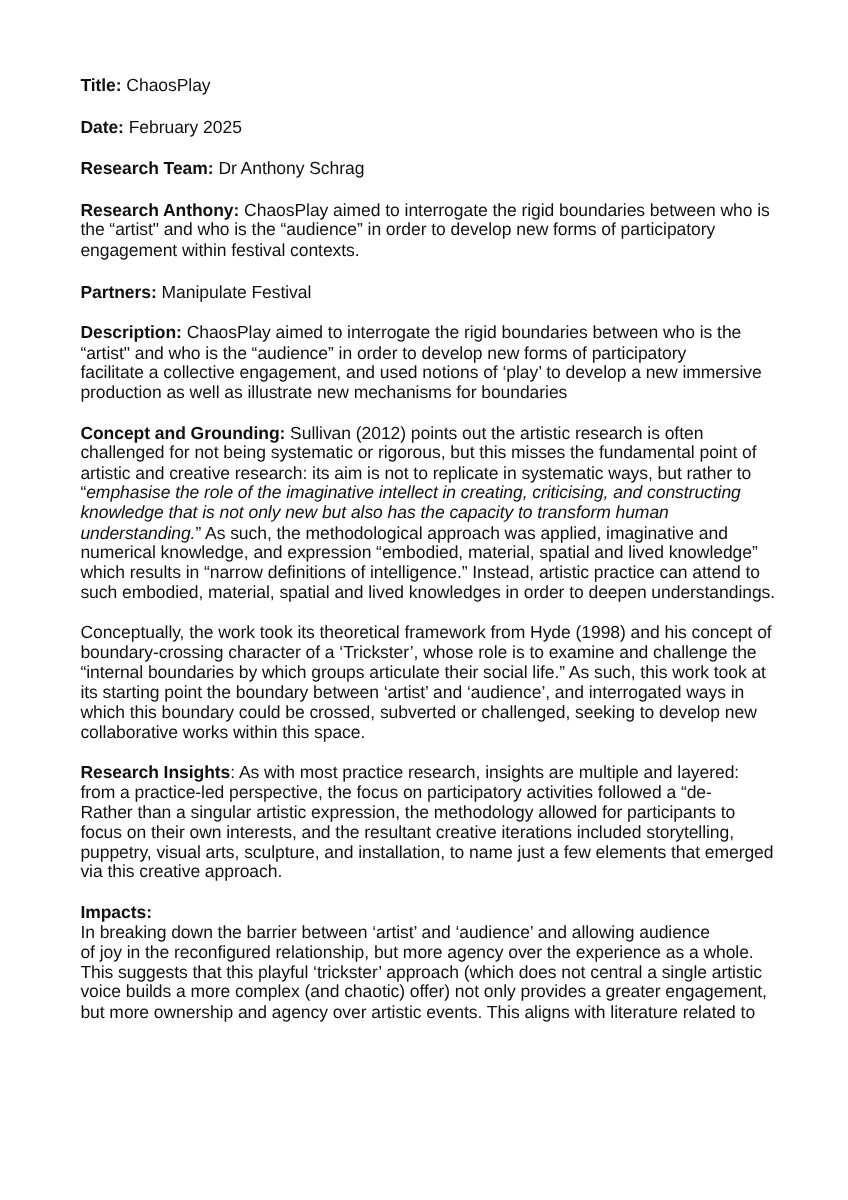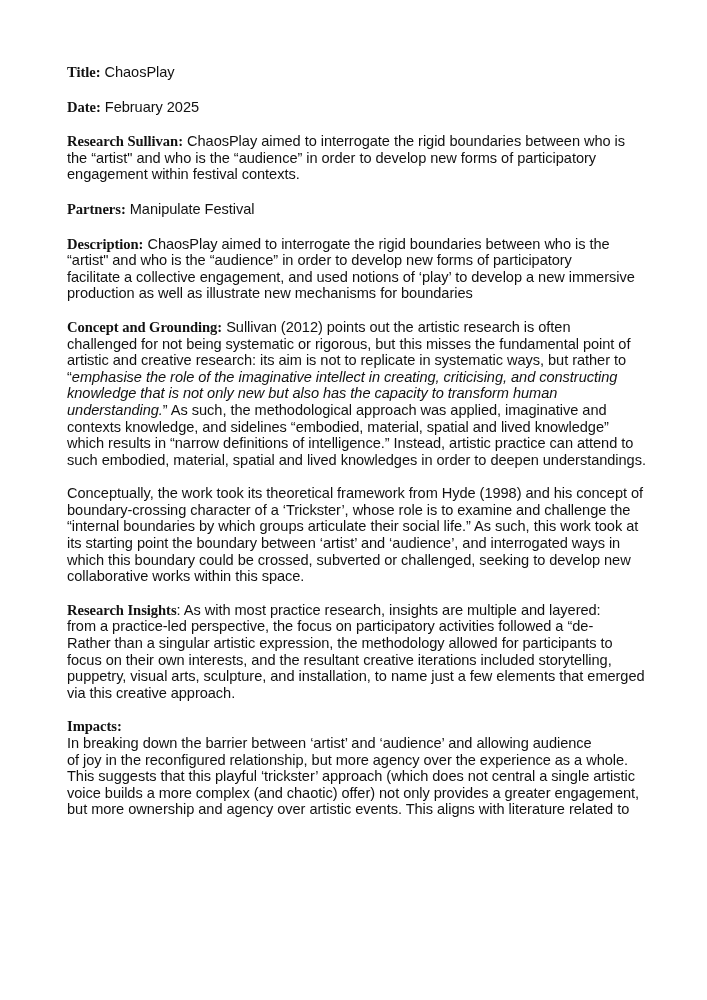--- a/index.html
+++ b/index.html
@@ -22,21 +22,20 @@
       width: 600px;
       font-size: 14.6px;
       line-height: 16.6px;
       letter-spacing: -0.05px;
     }
     .field {
       margin: 0 0 18px 0;
     }
     .label {
       font-weight: bold;
-      font-family: Liberation Serif, serif;
     }
     .line {
       display: block;
       white-space: nowrap;
     }
     .para {
       margin: 0 0 17px 0;
     }
     em {
       font-style: italic;
@@ -48,23 +47,26 @@
 <div class="page">
 
   <div class="field">
     <span class="label">Title:</span><span> ChaosPlay</span>
   </div>
 
   <div class="field">
     <span class="label">Date:</span><span> February 2025</span>
   </div>
 
+  <div class="field">
+    <span class="label">Research Team:</span><span> Dr Anthony Schrag</span>
+  </div>
 
   <div class="field">
-    <span class="line"><span class="label">Research Sullivan:</span><span> ChaosPlay aimed to interrogate the rigid boundaries between who is</span></span>
+    <span class="line"><span class="label">Research Anthony:</span><span> ChaosPlay aimed to interrogate the rigid boundaries between who is</span></span>
     <span class="line">the “artist" and who is the “audience” in order to develop new forms of participatory</span>
     <span class="line">engagement within festival contexts.</span>
   </div>
 
   <div class="field">
     <span class="label">Partners:</span><span> Manipulate Festival</span>
   </div>
 
   <div class="para">
     <span class="line"><span class="label">Description:</span><span> ChaosPlay aimed to interrogate the rigid boundaries between who is the</span></span>
@@ -73,21 +75,21 @@
     <span class="line">production as well as illustrate new mechanisms for boundaries</span>
   </div>
 
   <div class="para">
     <span class="line"><span class="label">Concept and Grounding:</span><span> Sullivan (2012) points out the artistic research is often</span></span>
     <span class="line">challenged for not being systematic or rigorous, but this misses the fundamental point of</span>
     <span class="line">artistic and creative research: its aim is not to replicate in systematic ways, but rather to</span>
     <span class="line"><span>“</span><em>emphasise the role of the imaginative intellect in creating, criticising, and constructing</em></span>
     <span class="line"><em>knowledge that is not only new but also has the capacity to transform human</em></span>
     <span class="line"><em>understanding.</em><span>” As such, the methodological approach was applied, imaginative and</span></span>
-    <span class="line">contexts knowledge, and sidelines “embodied, material, spatial and lived knowledge”</span>
+    <span class="line">numerical knowledge, and expression “embodied, material, spatial and lived knowledge”</span>
     <span class="line">which results in “narrow definitions of intelligence.” Instead, artistic practice can attend to</span>
     <span class="line">such embodied, material, spatial and lived knowledges in order to deepen understandings.</span>
   </div>
 
   <div class="para">
     <span class="line">Conceptually, the work took its theoretical framework from Hyde (1998) and his concept of</span>
     <span class="line">boundary-crossing character of a ‘Trickster’, whose role is to examine and challenge the</span>
     <span class="line">“internal boundaries by which groups articulate their social life.” As such, this work took at</span>
     <span class="line">its starting point the boundary between ‘artist’ and ‘audience’, and interrogated ways in</span>
     <span class="line">which this boundary could be crossed, subverted or challenged, seeking to develop new</span>

